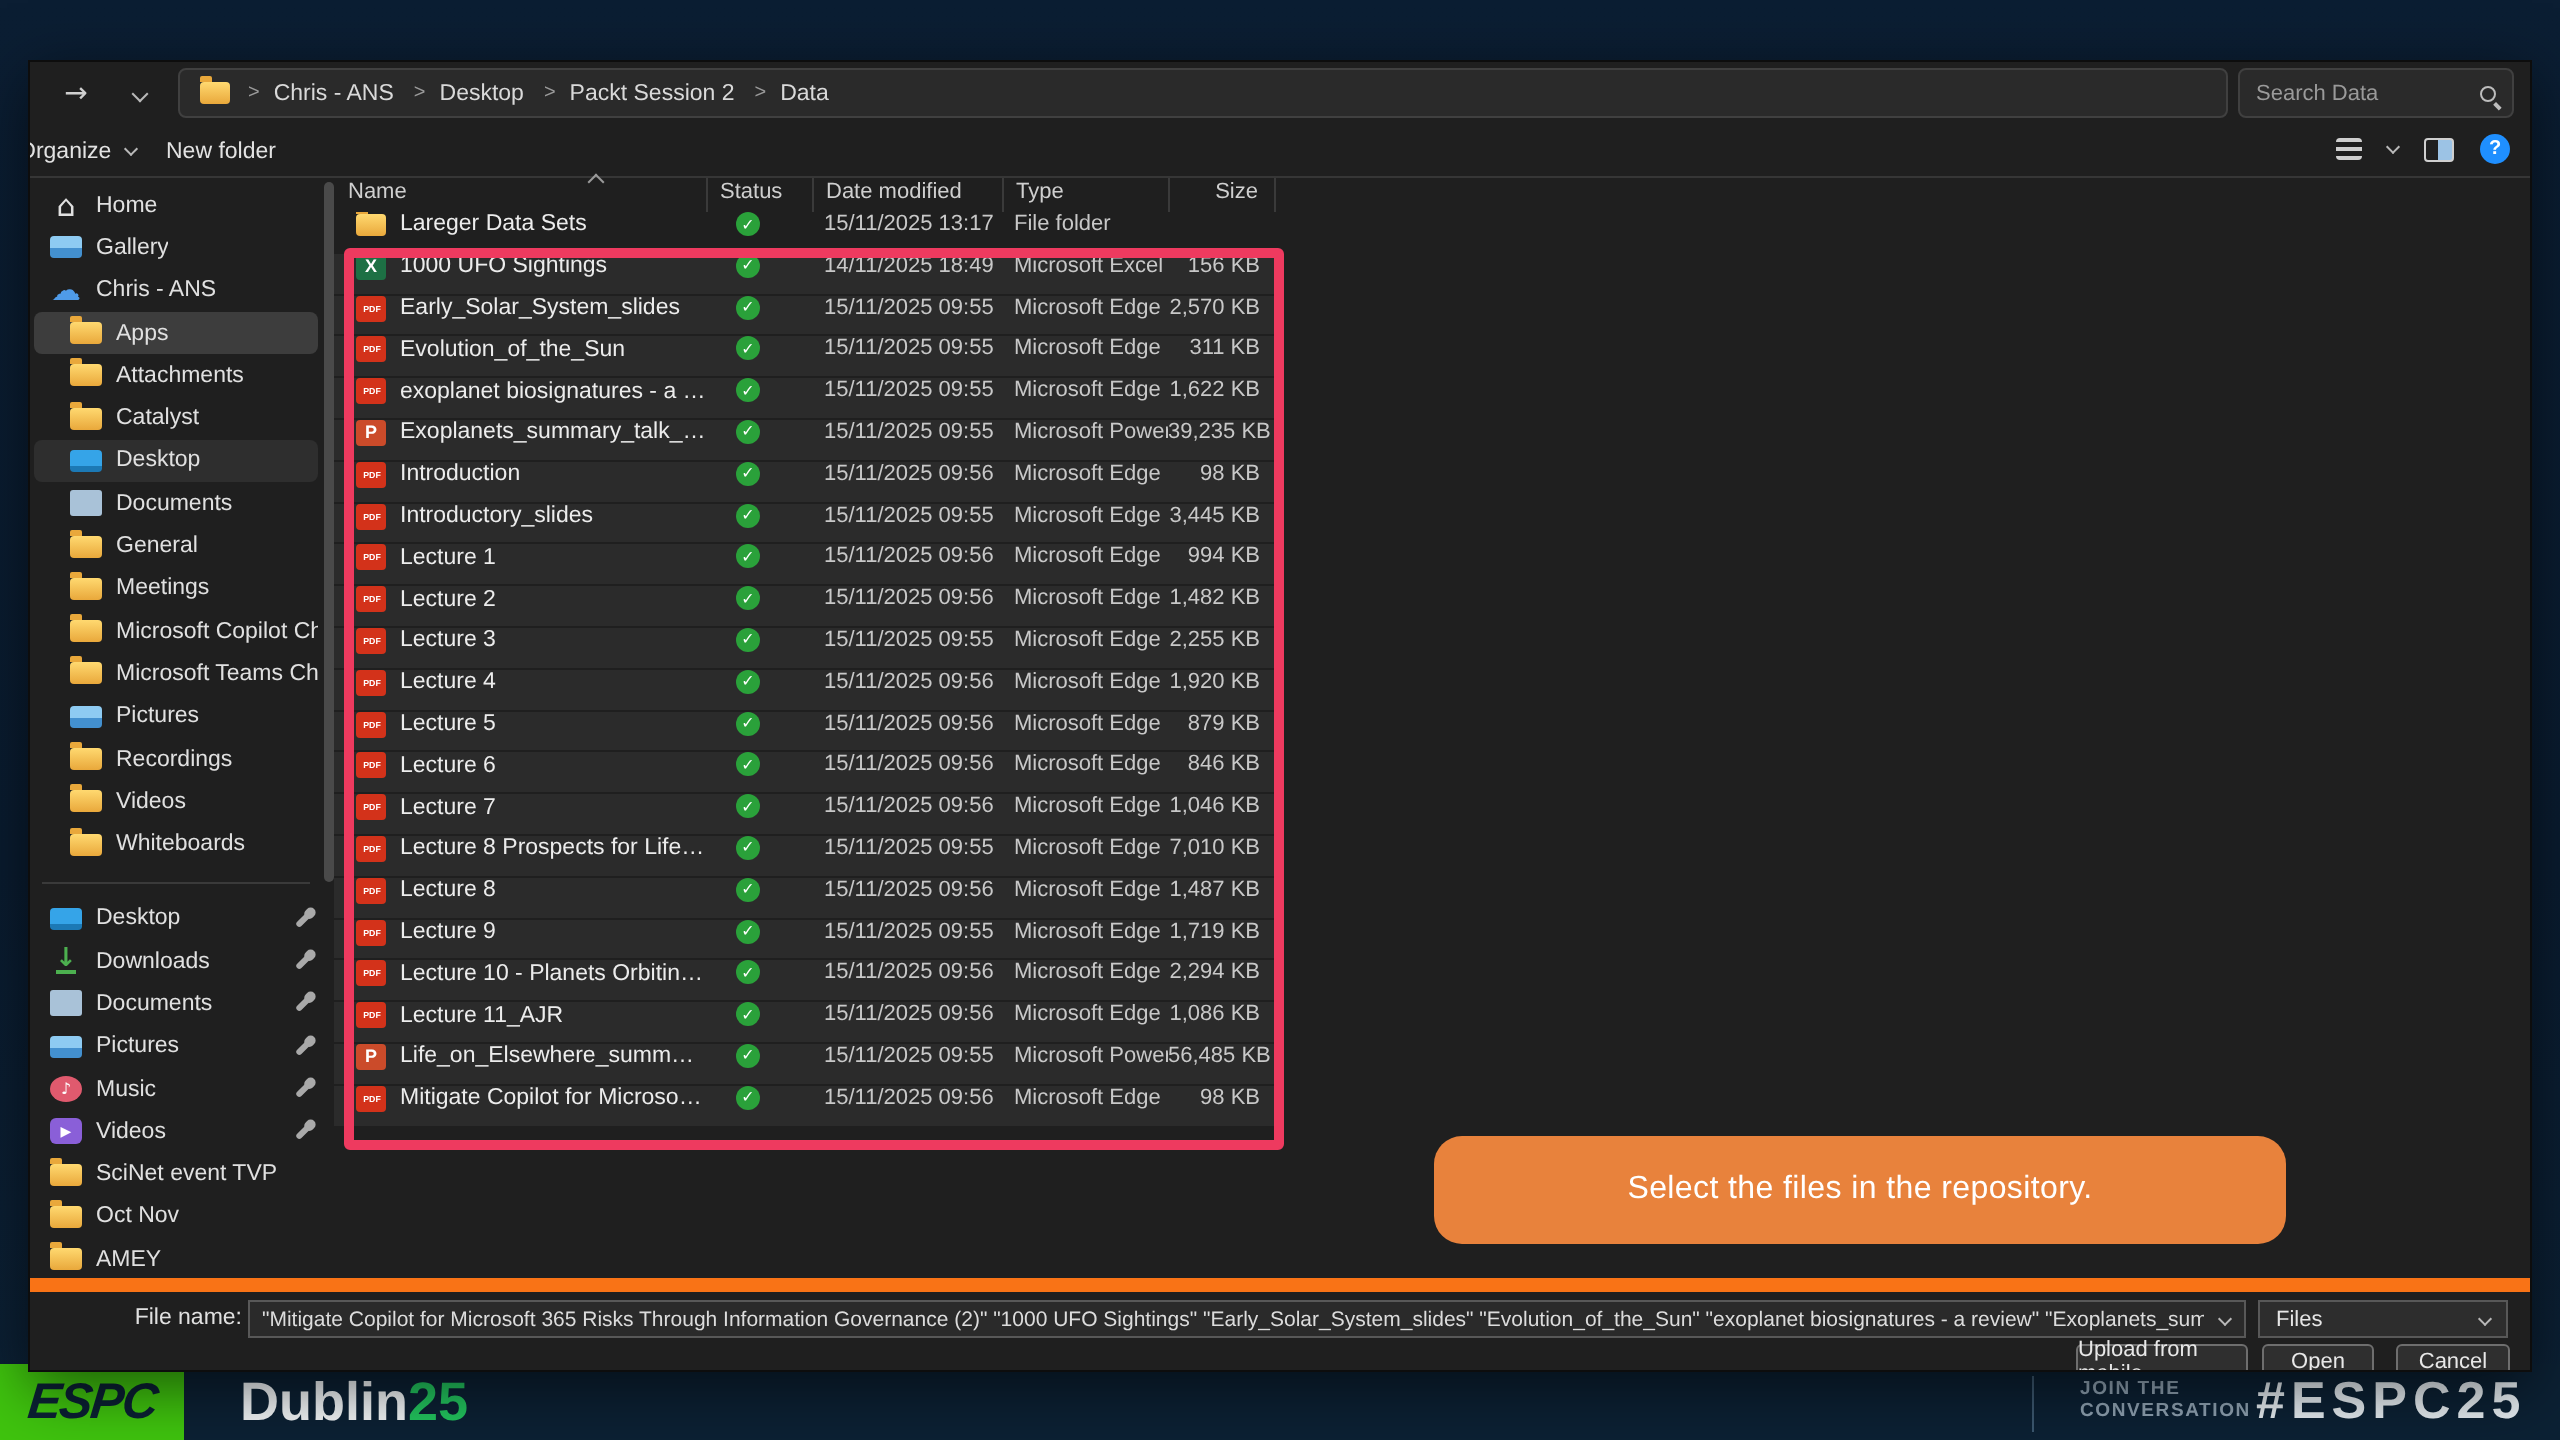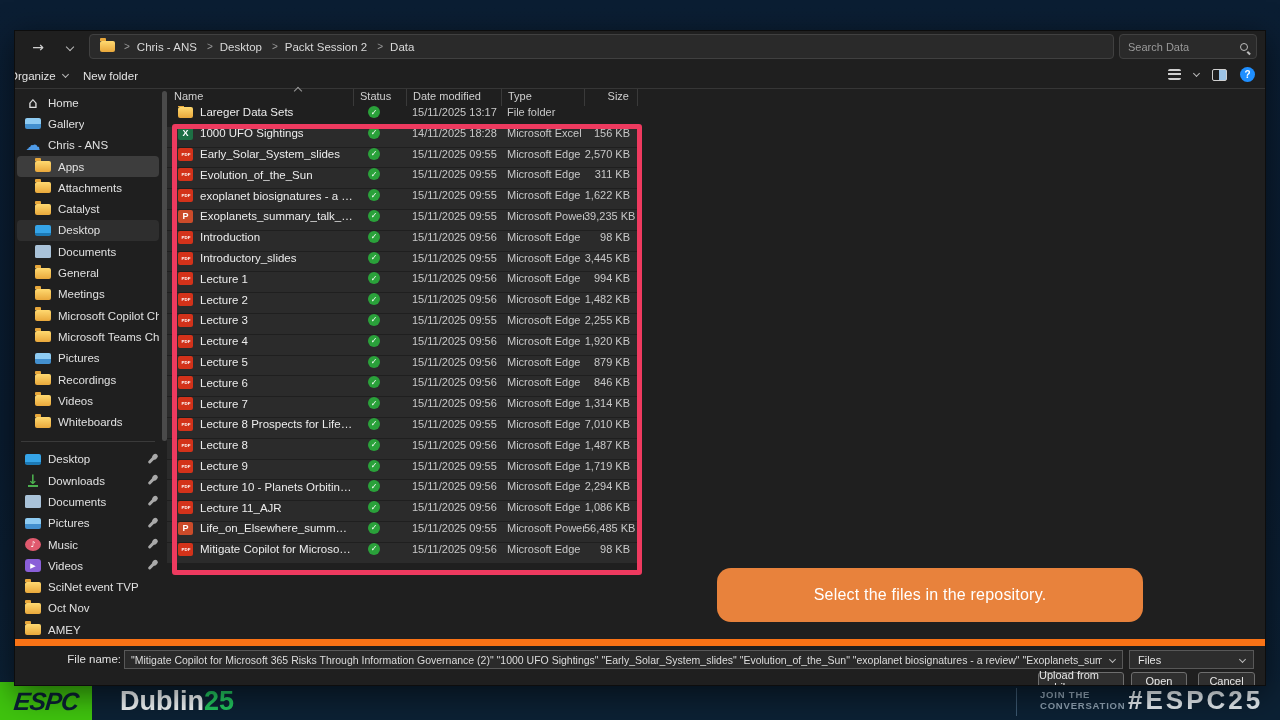--- a/index.html
+++ b/index.html
@@ -392,21 +392,21 @@
           </div>
 
           <div class="frow" data-sel="true">
             <div class="c-name">
               <span class="fico" data-icon="excel"></span>
               <span class="fname">1000 UFO Sightings</span>
             </div>
             <div class="c-status">
               <span class="check">✓</span>
             </div>
-            <div class="c-date">14/11/2025 18:28</div>
+            <div class="c-date">14/11/2025 18:49</div>
             <div class="c-type">Microsoft Excel W...</div>
             <div class="c-size">156 KB</div>
           </div>
 
           <div class="frow" data-sel="true">
             <div class="c-name">
               <span class="fico" data-icon="pdf"></span>
               <span class="fname">Early_Solar_System_slides</span>
             </div>
             <div class="c-status">
@@ -563,21 +563,21 @@
           <div class="frow" data-sel="true">
             <div class="c-name">
               <span class="fico" data-icon="pdf"></span>
               <span class="fname">Lecture 7</span>
             </div>
             <div class="c-status">
               <span class="check">✓</span>
             </div>
             <div class="c-date">15/11/2025 09:56</div>
             <div class="c-type">Microsoft Edge P...</div>
-            <div class="c-size">1,314 KB</div>
+            <div class="c-size">1,046 KB</div>
           </div>
 
           <div class="frow" data-sel="true">
             <div class="c-name">
               <span class="fico" data-icon="pdf"></span>
               <span class="fname">Lecture 8 Prospects for Life on Mars (Pres...</span>
             </div>
             <div class="c-status">
               <span class="check">✓</span>
             </div>

